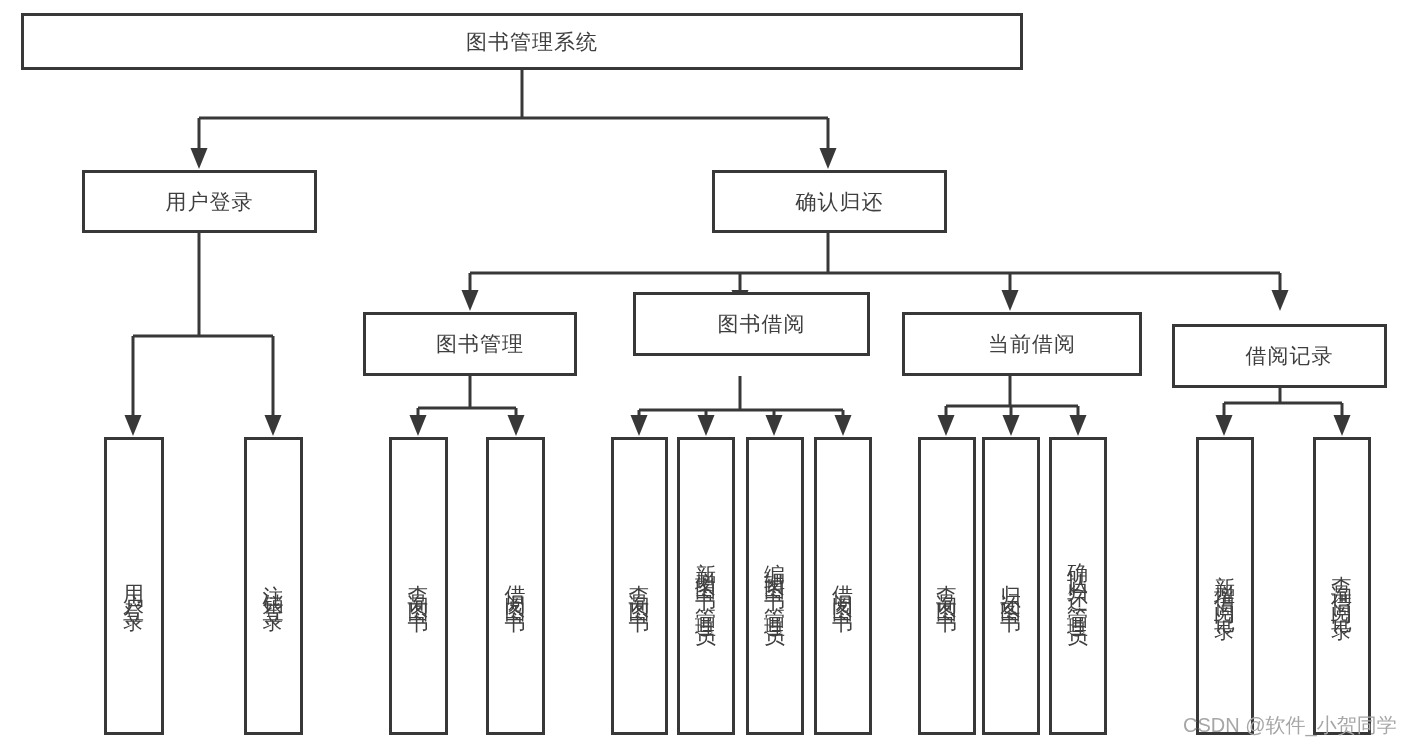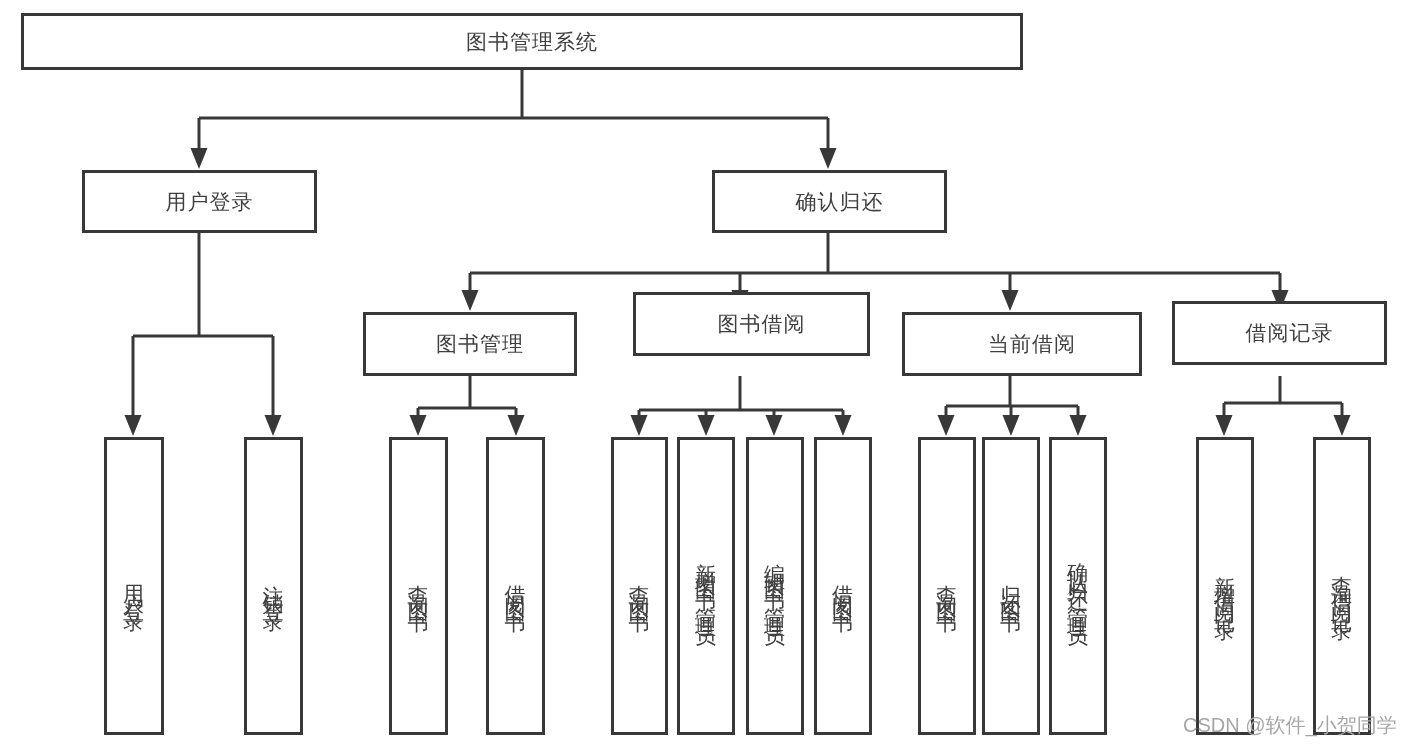--- a/index.html
+++ b/index.html
@@ -119,21 +119,21 @@
 
   <div class="node hnode" style="left:363px;top:312px;width:214px;height:64px">
     <span>图书管理</span>
   </div>
   <div class="node hnode" style="left:633px;top:292px;width:237px;height:64px">
     <span>图书借阅</span>
   </div>
   <div class="node hnode" style="left:902px;top:312px;width:240px;height:64px">
     <span>当前借阅</span>
   </div>
-  <div class="node hnode" style="left:1172px;top:301px;width:215px;height:64px">
+  <div class="node hnode" style="left:1172px;top:324px;width:215px;height:64px">
     <span>借阅记录</span>
   </div>
 
   <div class="node leaf" style="left:104px;width:60px">
     <span class="vtext">用户登录</span>
   </div>
   <div class="node leaf" style="left:244px;width:59px">
     <span class="vtext">注销登录</span>
   </div>
   <div class="node leaf" style="left:389px;width:59px">

